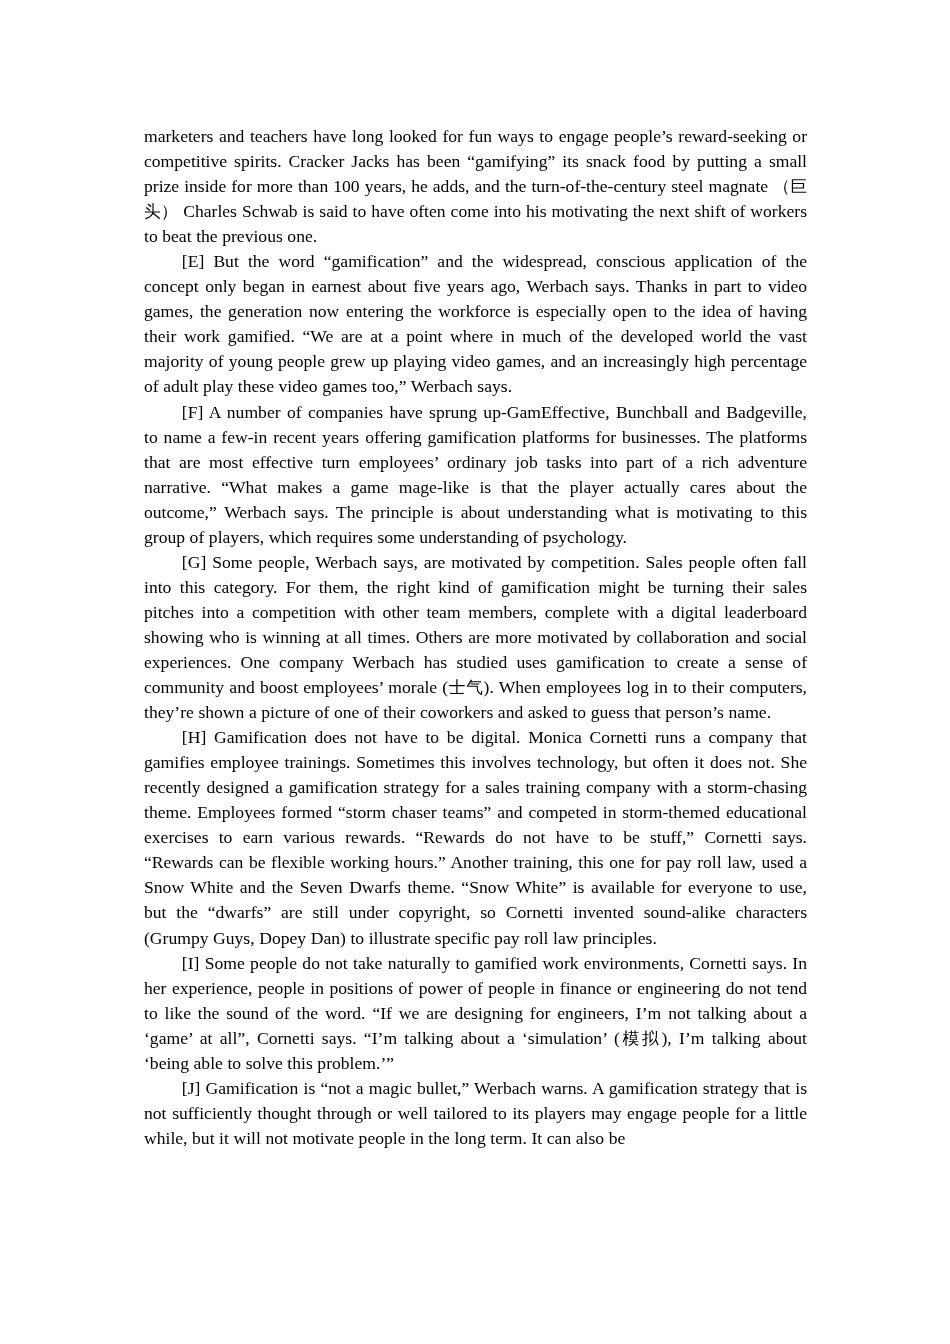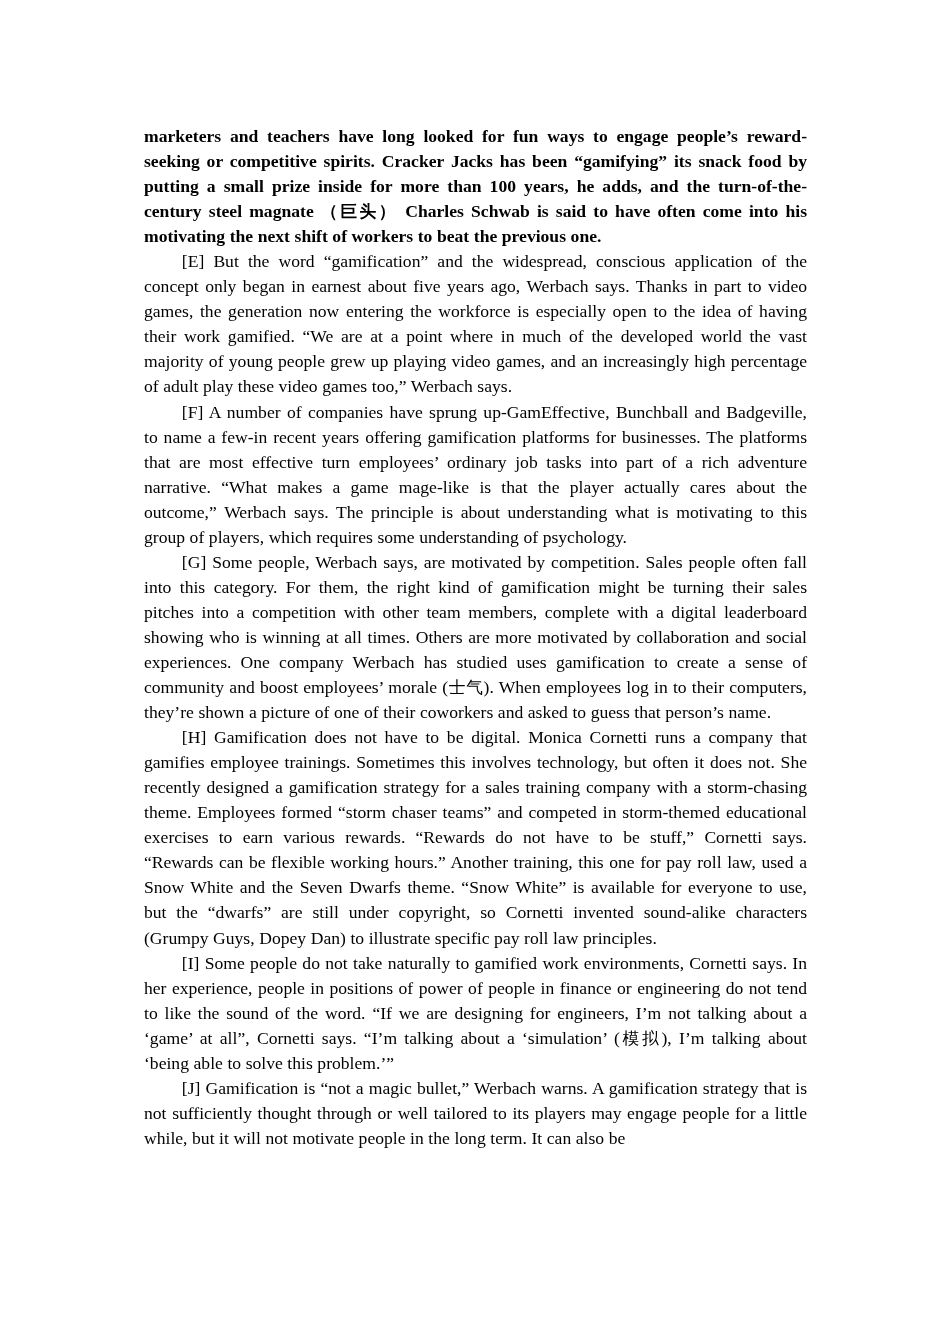--- a/index.html
+++ b/index.html
@@ -35,21 +35,20 @@
   }
   .para {
     margin: 0;
     padding: 0;
     text-indent: 2.15em;
     text-align: justify;
     text-align-last: left;
   }
   .para.continuation {
     text-indent: 0;
-    font-weight: bold;
   }
   .cjk {
     font-family: "DejaVu Sans", "Liberation Sans", sans-serif;
     font-size: 0.95em;
   }
 </style>
 </head>
 <body>
 
 <div class="page">

